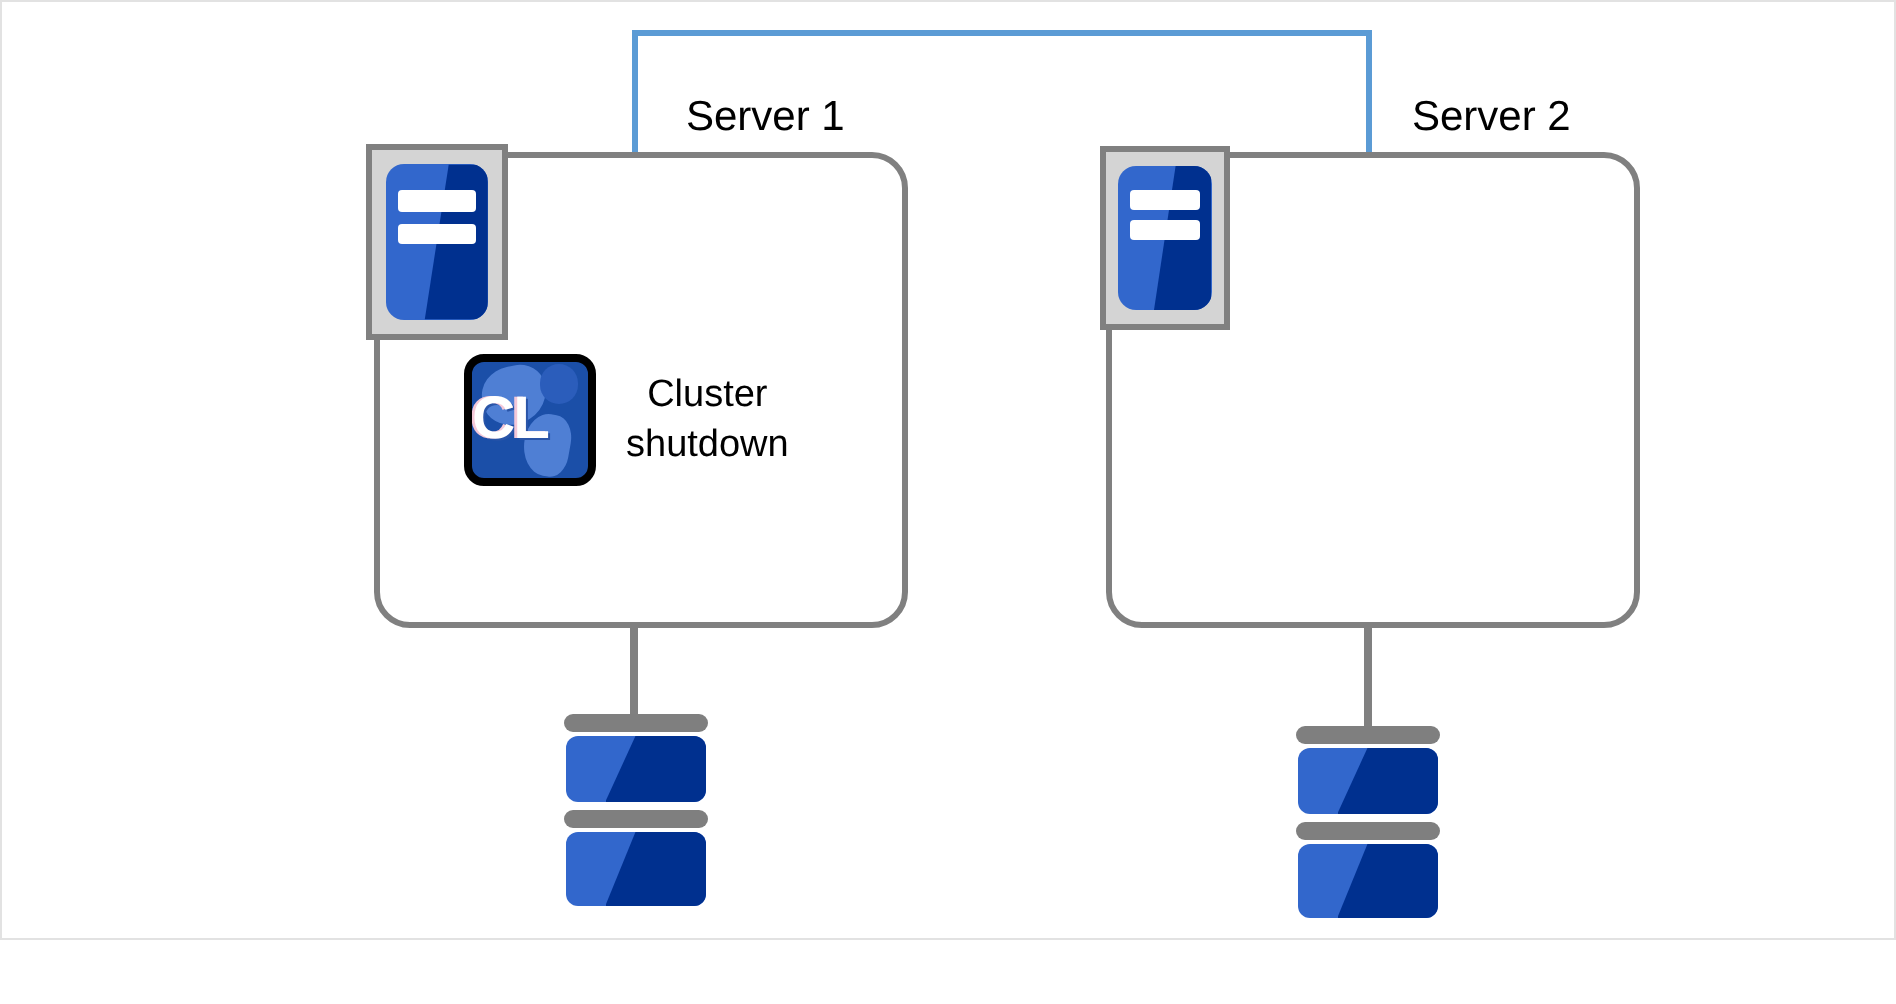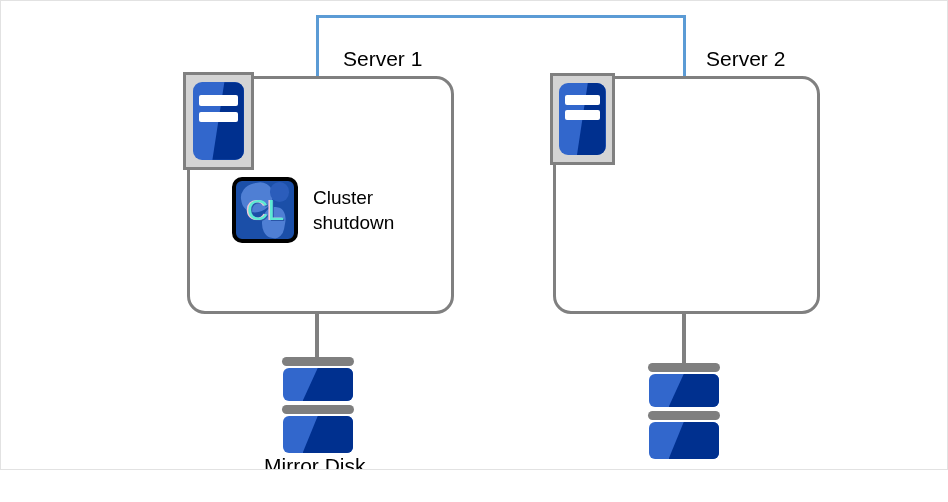--- a/index.html
+++ b/index.html
@@ -111,27 +111,27 @@
     width: 34%;
     height: 34%;
     background: #2b5dbb;
     border-radius: 50%;
   }
   .cl-icon .cl-text {
     position: absolute;
     left: 0; right: 0;
     top: 50%;
     transform: translateY(-50%);
-    text-align: center;
+    text-align: left;
     font-family: "Liberation Sans", sans-serif;
-    font-weight: normal;
+    font-weight: bold;
     font-size: 30px;
     line-height: 1;
     letter-spacing: -1px;
-    color: #5eead4;
+    color: #ffffff;
     text-shadow: -1.5px 0 0 #f4c8d8, 1px 1px 0 #2a55a8;
   }
 
   
   .disk { position: absolute; }
   .disk .platter {
     position: absolute;
     left: 0;
     width: 100%;
     background: #3267cc;
@@ -191,37 +191,36 @@
     </div>
   </div>
 
   <div class="cl-icon" style="left:231px; top:176px; width:66px; height:66px;">
     <div class="splash-a"></div>
     <div class="splash-b"></div>
     <div class="splash-c"></div>
     <div class="cl-text">CL</div>
   </div>
 
-  <div class="label action-title" style="left:312px; top:184px;">Cluster
+  <div class="label action-title" style="left:312px; top:184px;text-align:center;">Cluster
 shutdown</div>
 
   <div class="stem" style="left:314px; top:312px; width:4px; height:48px;"></div>
 
   <div class="disk" style="left:282px; top:356px; width:70px; height:96px;">
     <div class="rim" style="top:0px; height:9px;"></div>
     <div class="platter" style="top:11px; height:33px;">
       <div class="pshade"></div>
     </div>
     <div class="rim" style="top:48px; height:9px;"></div>
     <div class="platter" style="top:59px; height:37px;">
       <div class="pshade"></div>
     </div>
   </div>
 
-  <div class="label disk-title" style="left:263px; top:453px;">Mirror Disk</div>
 
   <div class="label server-title" style="left:705px; top:46px;">Server 2</div>
 
   <div class="server-box" style="left:552px; top:75px; width:267px; height:238px;"></div>
 
   <div class="server-icon" style="left:549px; top:72px; width:65px; height:92px;">
     <div class="body">
       <div class="shade"></div>
       <div class="bar b1"></div>
       <div class="bar b2"></div>

